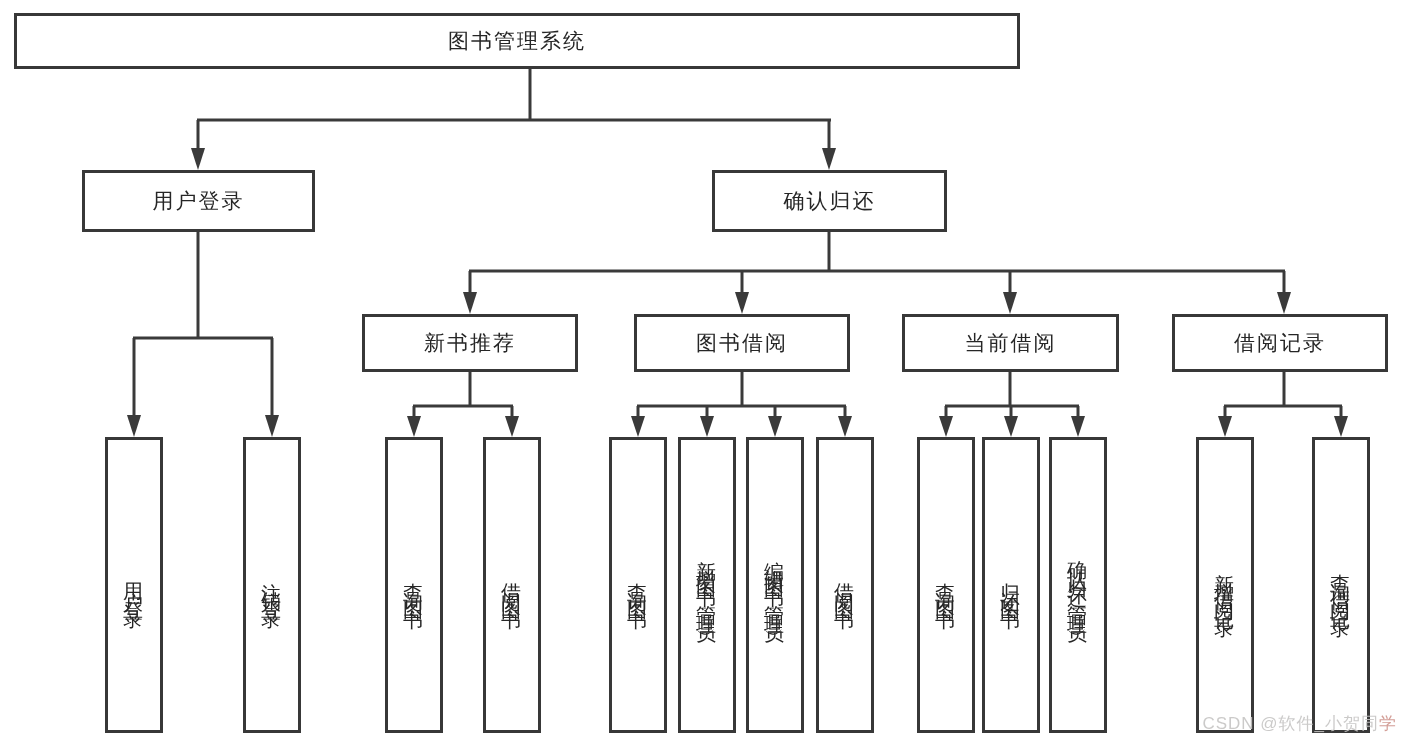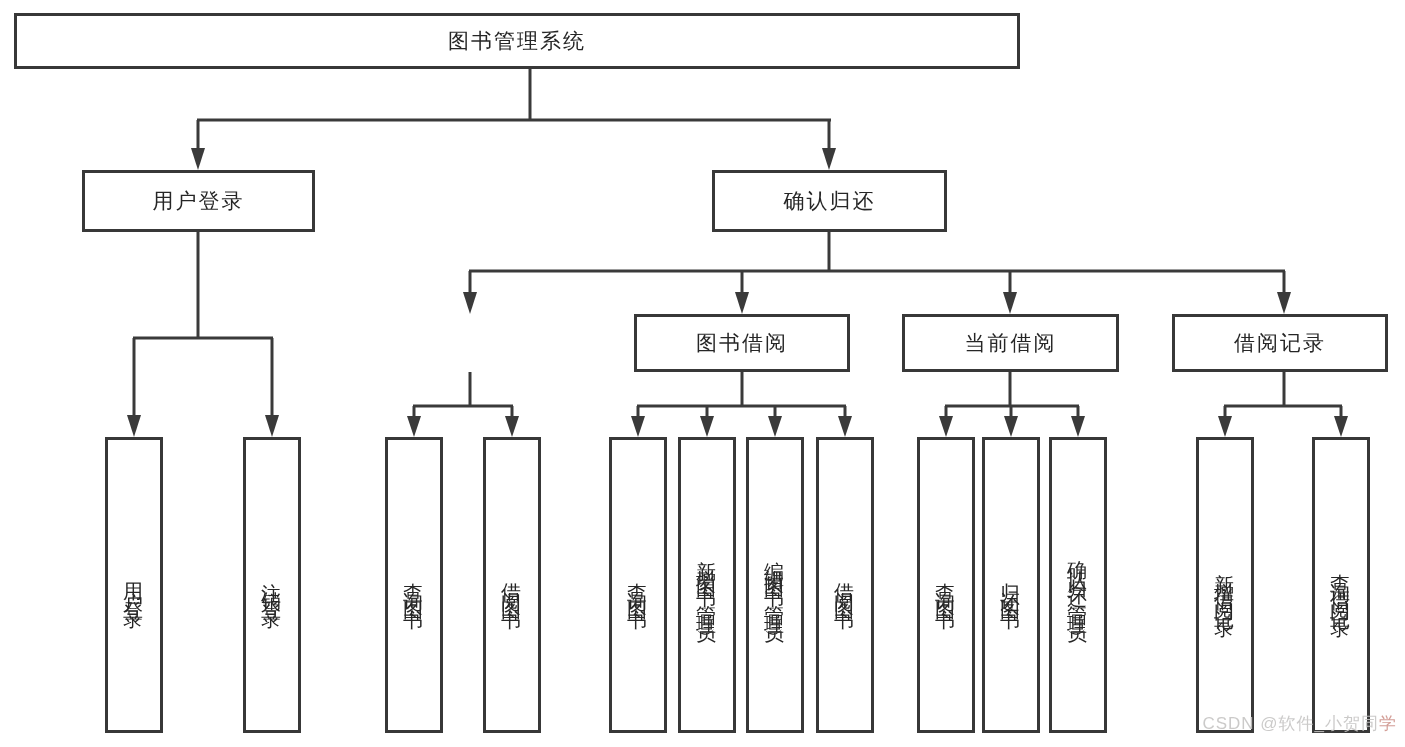--- a/index.html
+++ b/index.html
@@ -149,20 +149,23 @@
     <span>图书管理系统</span>
   </div>
 
   <div class="hnode" style="left:82px; top:170px; width:233px; height:62px;">
     <span>用户登录</span>
   </div>
   <div class="hnode" style="left:712px; top:170px; width:235px; height:62px;">
     <span>确认归还</span>
   </div>
 
+  <div class="hnode" style="left:362px; top:314px; width:216px; height:58px;">
+    <span>新书推荐</span>
+  </div>
   <div class="hnode" style="left:634px; top:314px; width:216px; height:58px;">
     <span>图书借阅</span>
   </div>
   <div class="hnode" style="left:902px; top:314px; width:217px; height:58px;">
     <span>当前借阅</span>
   </div>
   <div class="hnode" style="left:1172px; top:314px; width:216px; height:58px;">
     <span>借阅记录</span>
   </div>
 

